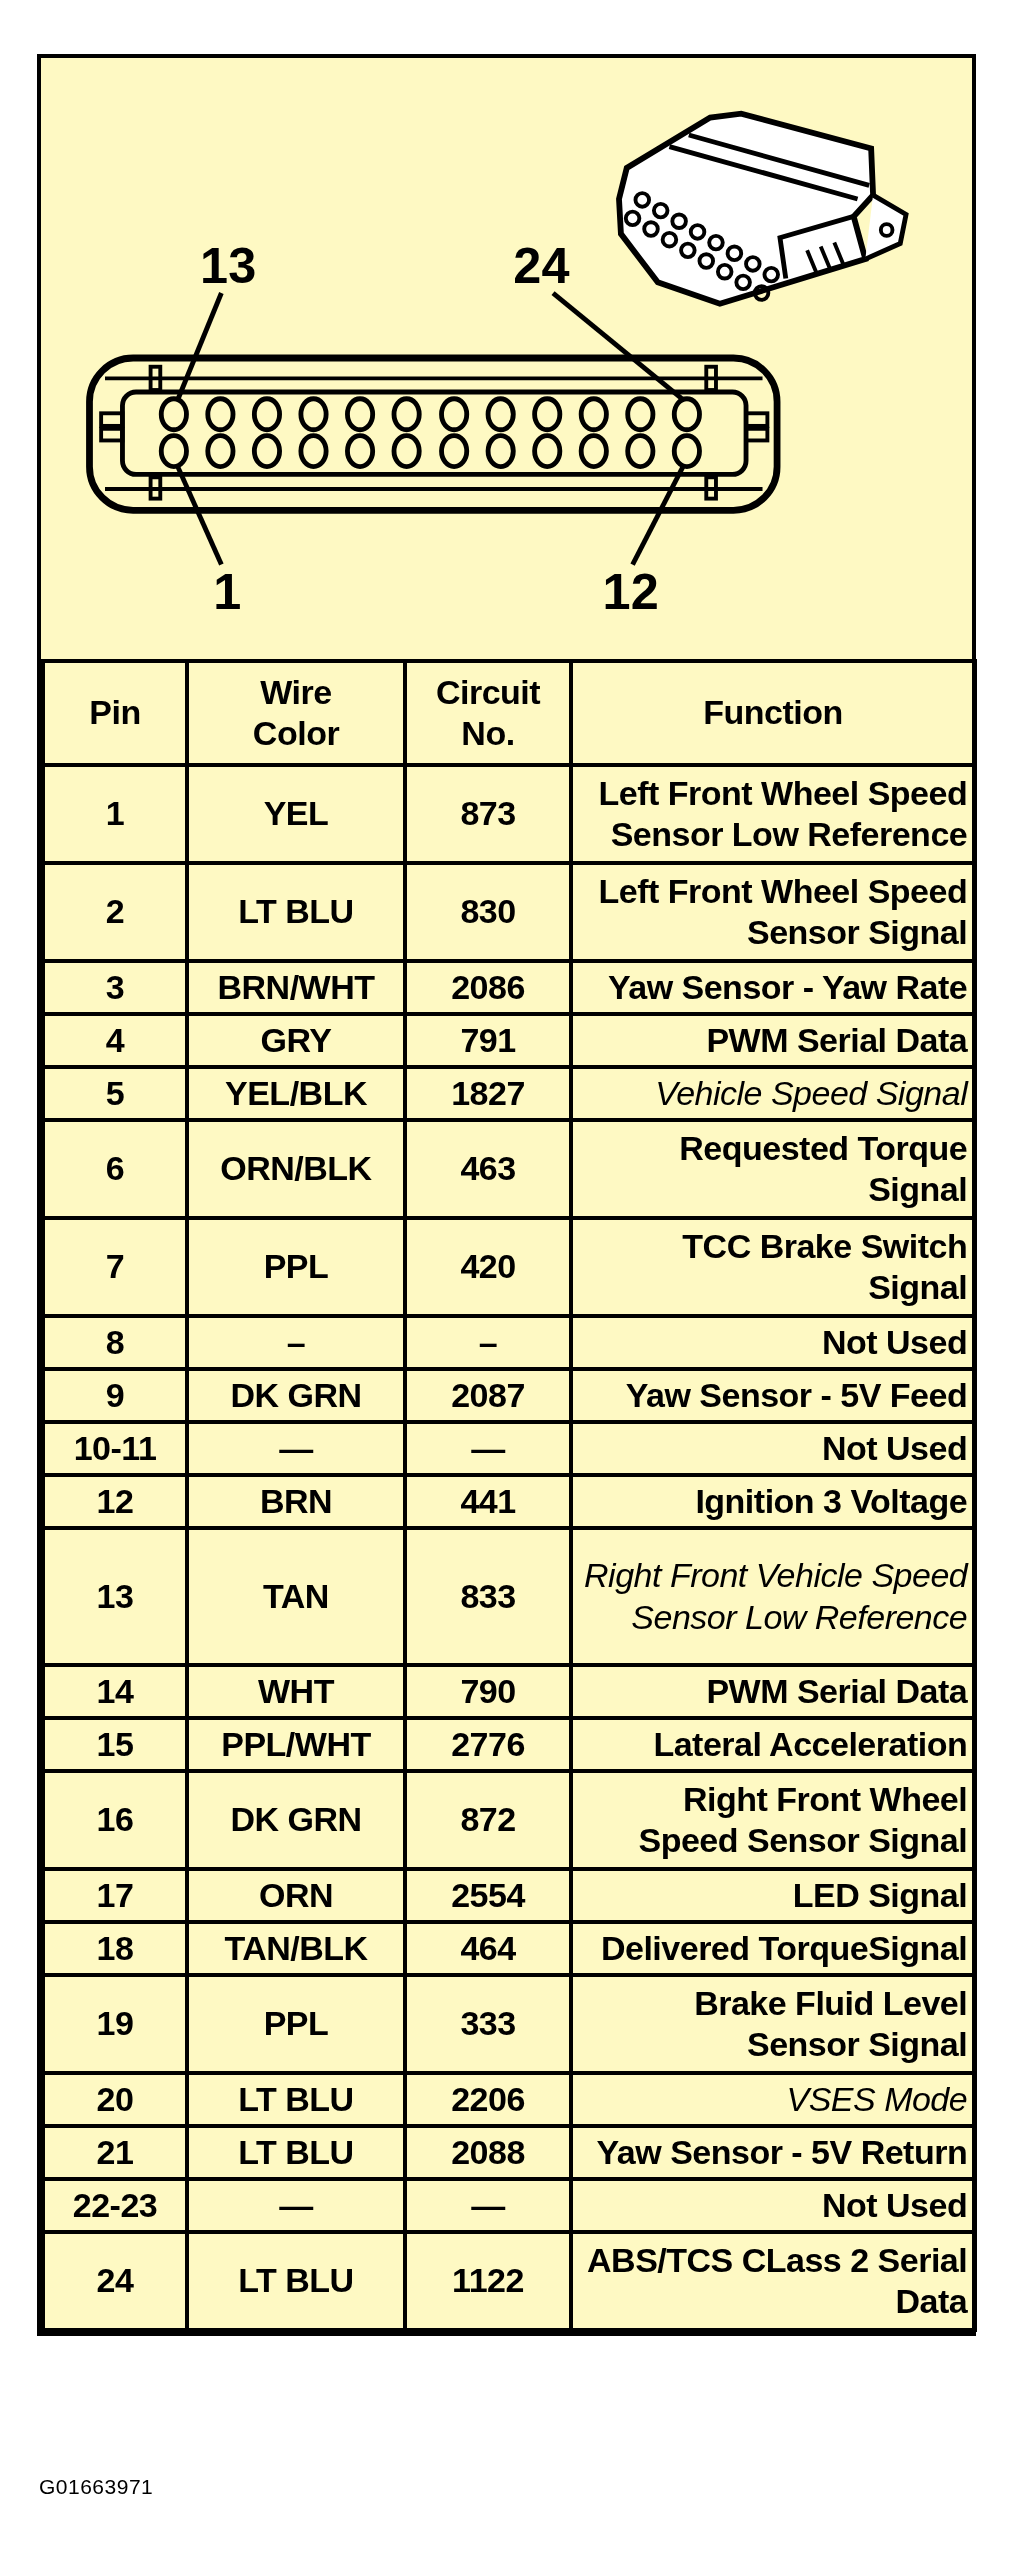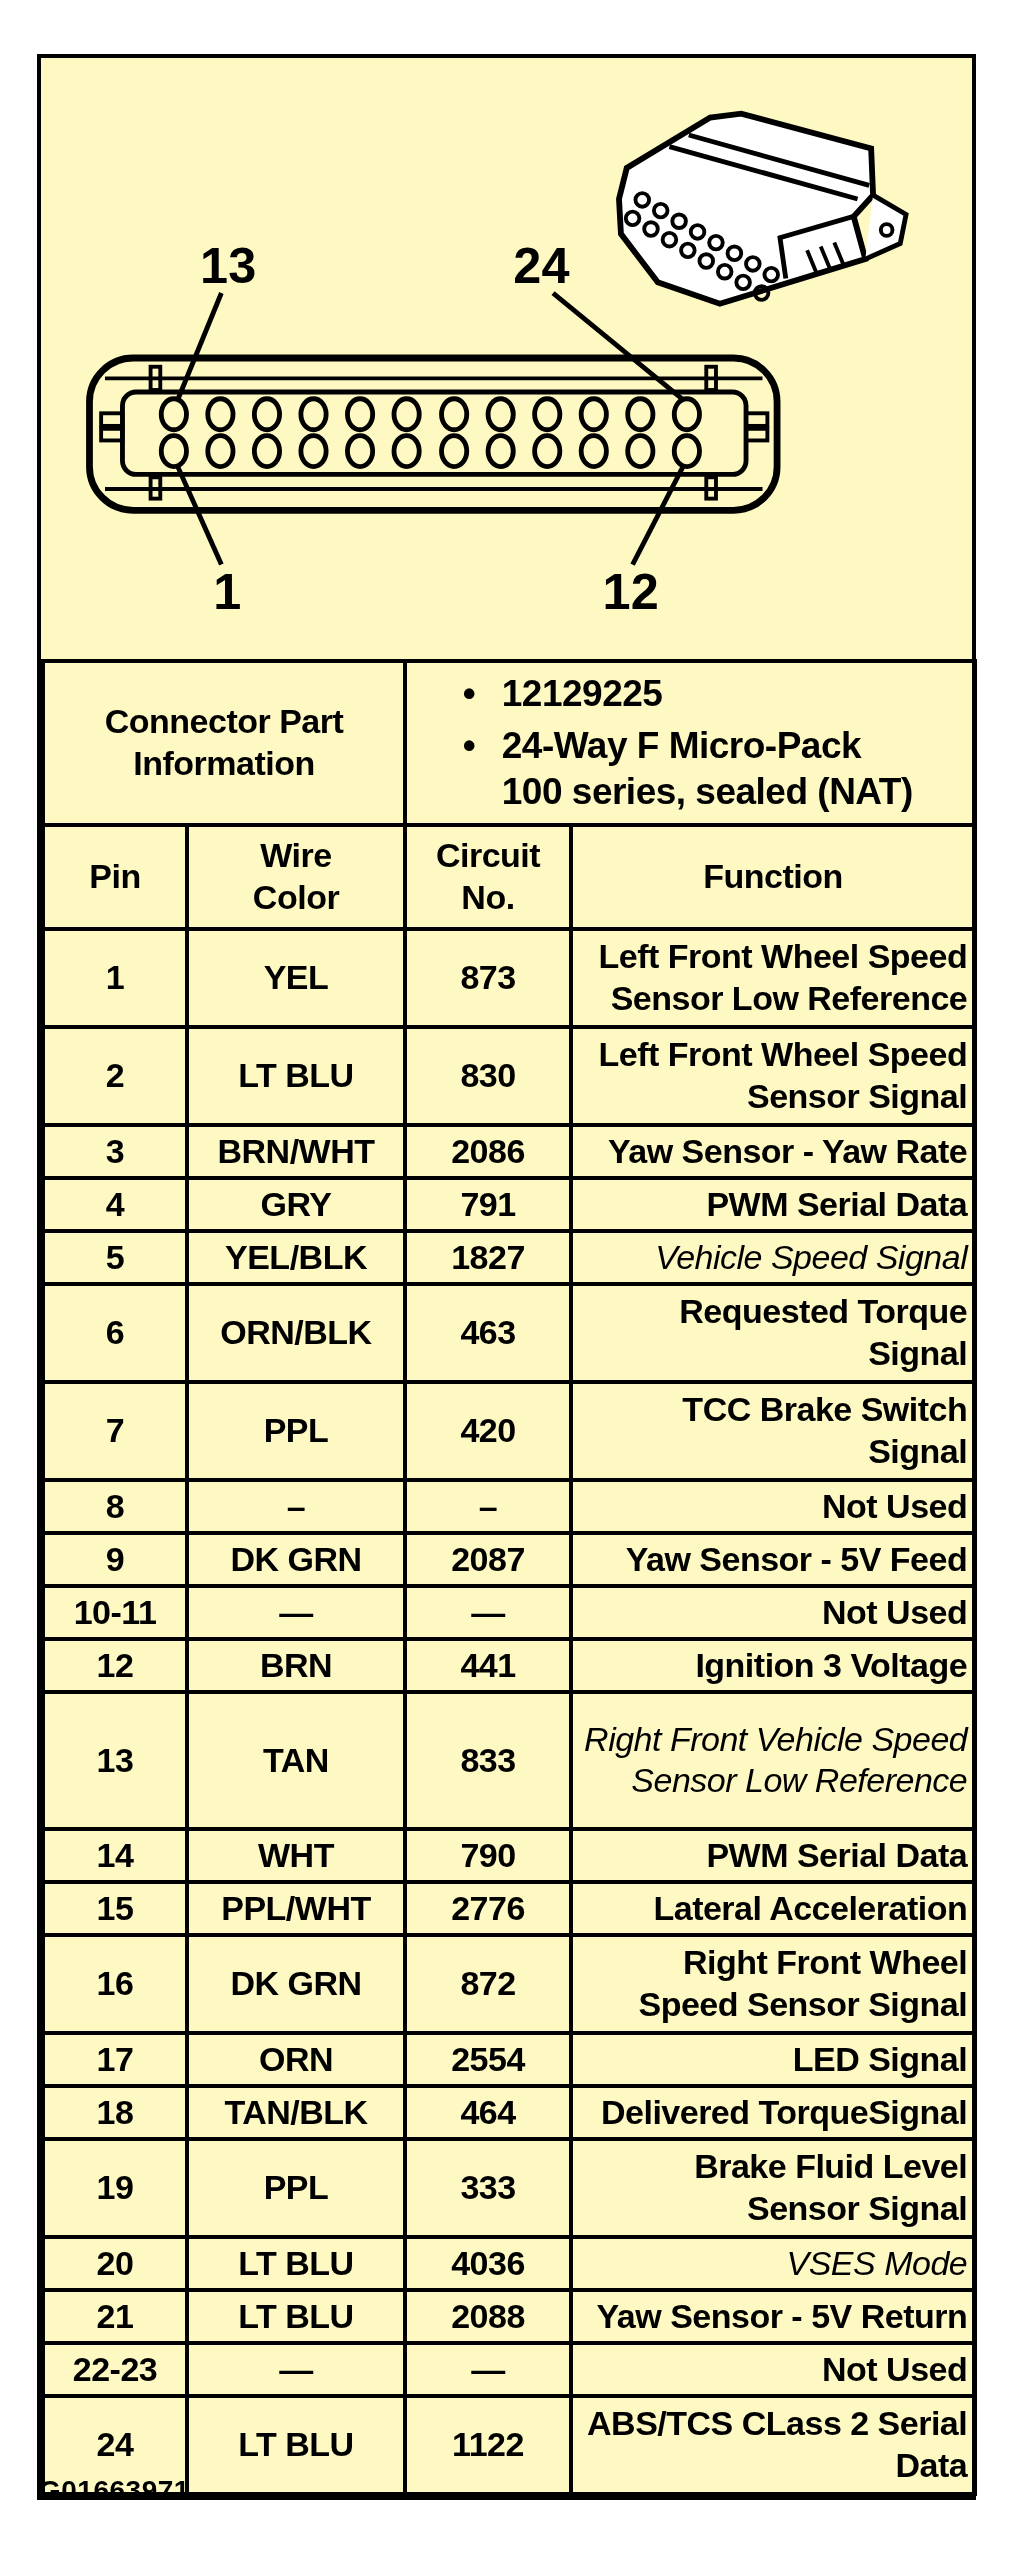--- a/index.html
+++ b/index.html
@@ -76,22 +76,22 @@
     vertical-align: bottom;
     text-align: center;
     font-size: 35px;
     line-height: 1.15;
     padding-bottom: 9.7px;
   }
 
   .gid {
     position: absolute;
     left: 39px; top: 2475px;
-    font-size: 28px;
-    font-weight: 700;
+    font-size: 21px;
+    font-weight: 400;
     letter-spacing: 0.5px;
   }
 
   .ln { stroke: #000; fill: none; }
   .pinlabel {
     font-family: "Liberation Sans", "DejaVu Sans", sans-serif;
     font-weight: 700;
     font-size: 52px;
     fill: #000;
   }
@@ -198,36 +198,20 @@
 
   <table class="pintable">
     <colgroup>
         <col class="c-pin">
         <col class="c-color">
         <col class="c-circuit">
         <col class="c-func">
       </colgroup>
 
     <tbody>
-        <tr class="r-info">
-      <td class="info-title" colspan="2">Connector Part Information</td>
-      <td class="info-bullets" colspan="2">
-        <ul class="bullets">
-          <li>
-            <span class="dot">•</span>
-            <span>12129225</span>
-          </li>
-          <li>
-            <span class="dot">•</span>
-            <span>24-Way F Micro-Pack</span>
-            <span class="l2">100 series, sealed (NAT)</span>
-          </li>
-        </ul>
-      </td>
-    </tr>
 
     <tr class="r-head">
       <td class="head">Pin</td>
       <td class="head"><span>Wire</span><br><span>Color</span></td>
       <td class="head"><span>Circuit</span><br><span>No.</span></td>
       <td class="head">Function</td>
     </tr>
 
     <tr class="h2">
       <td class="center">1</td>
@@ -333,21 +317,21 @@
     </tr>
     <tr class="h2">
       <td class="center">19</td>
       <td class="center">PPL</td>
       <td class="center">333</td>
       <td class="fn">Brake Fluid Level Sensor Signal</td>
     </tr>
     <tr class="h1">
       <td class="center">20</td>
       <td class="center">LT BLU</td>
-      <td class="center">4036</td>
+      <td class="center">2206</td>
       <td class="fn em">VSES Mode</td>
     </tr>
     <tr class="h1">
       <td class="center">21</td>
       <td class="center">LT BLU</td>
       <td class="center">2088</td>
       <td class="fn">Yaw Sensor - 5V Return</td>
     </tr>
     <tr class="h1">
       <td class="center">22-23</td>

